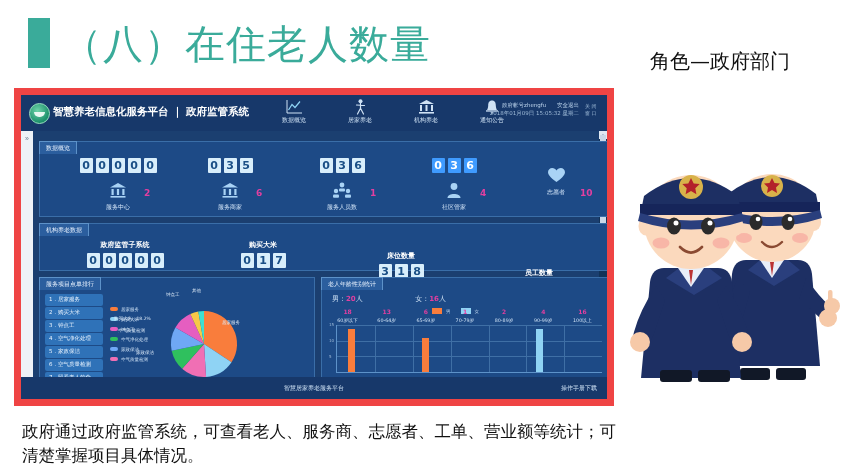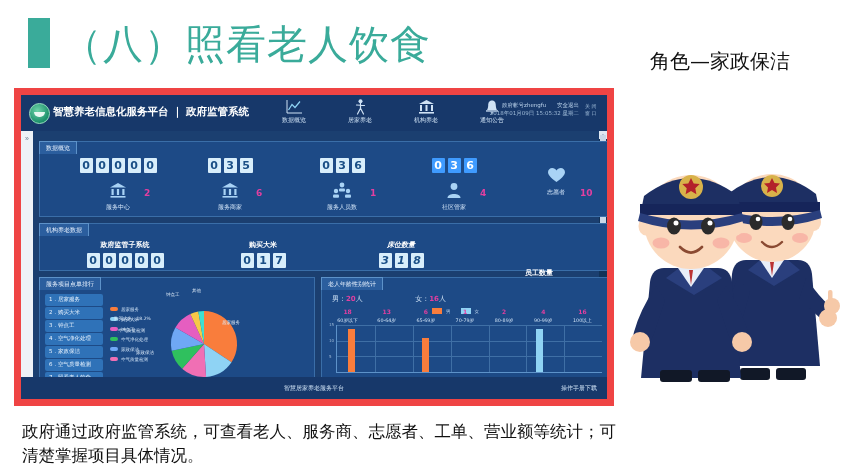--- a/index.html
+++ b/index.html
@@ -152,22 +152,22 @@
 
   
   .mascots{position:absolute;left:620px;top:110px;width:225px;height:290px;}
 </style>
 </head>
 <body>
 
 <div class="slide">
 
   <div class="title-bar"></div>
-  <div class="slide-title">（八）照看老人饮食</div>
-  <div class="role-label">角色—家政保洁</div>
+  <div class="slide-title">（八）在住老人数量</div>
+  <div class="role-label">角色—政府部门</div>
 
   <div class="dash">
 
     <div class="dash-head">
       <div class="logo"></div>
       <div class="brand">智慧养老信息化服务平台 ｜ 政府监管系统</div>
 
       <div class="nav">
         <div class="nav-item">
           <div class="nav-ico">
@@ -335,21 +335,21 @@
         </div>
       </div>
       <div class="inst-col" style="left:168px;top:16px;width:110px;">
         <div class="inst-lab">购买大米</div>
         <div class="digits" style="justify-content:center">
           <div class="dg">0</div>
             <div class="dg">1</div>
             <div class="dg">7</div>
         </div>
       </div>
-      <div class="inst-col" style="left:306px;top:16px;width:110px;font-style:italic;">
+      <div class="inst-col" style="left:306px;top:27px;width:110px;">
         <div class="inst-lab">床位数量</div>
         <div class="digits" style="justify-content:center">
           <div class="dg">3</div>
             <div class="dg">1</div>
             <div class="dg">8</div>
         </div>
       </div>
       <div class="inst-col" style="left:444px;top:16px;width:110px;margin-top:28px;">
         <div class="inst-lab">员工数量</div>
         <div class="digits" style="justify-content:center">

